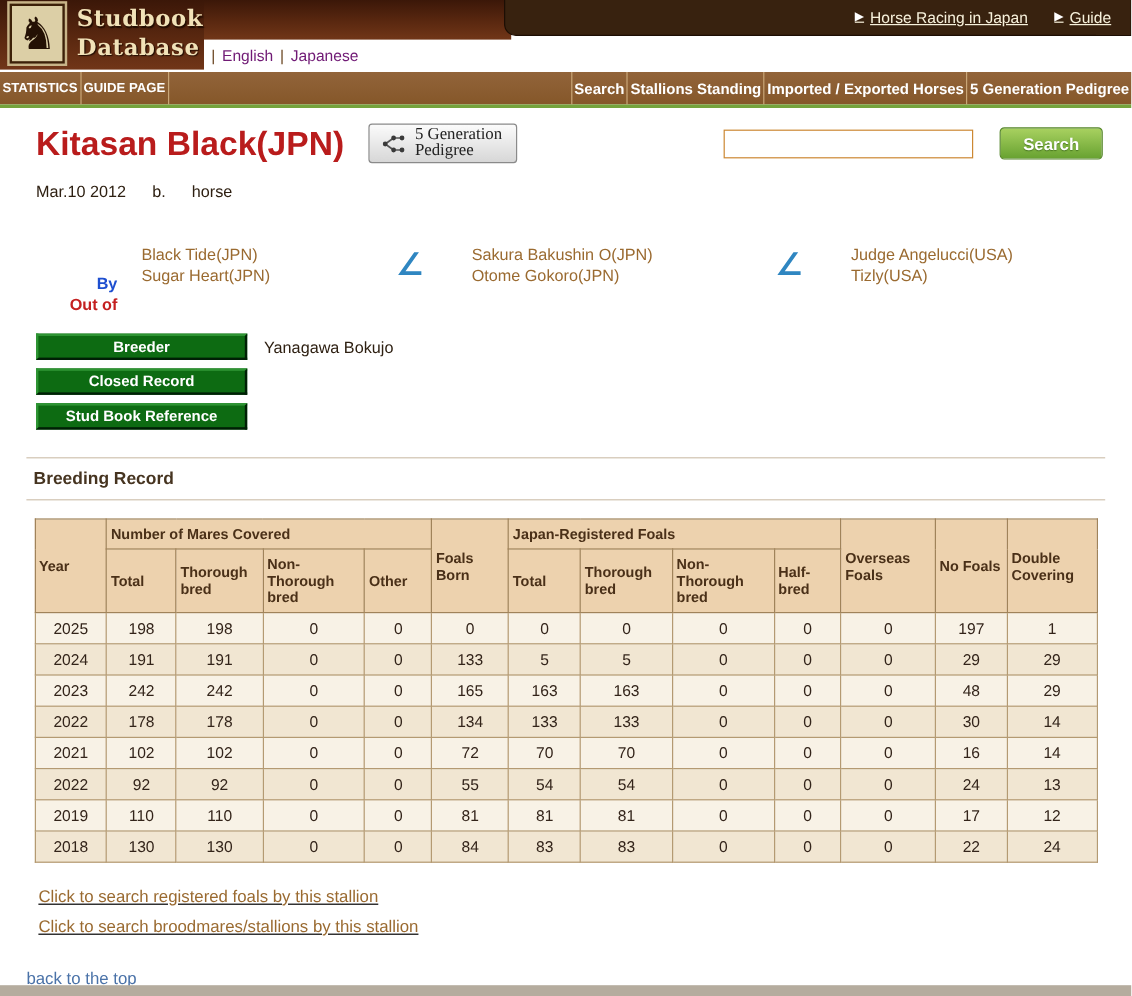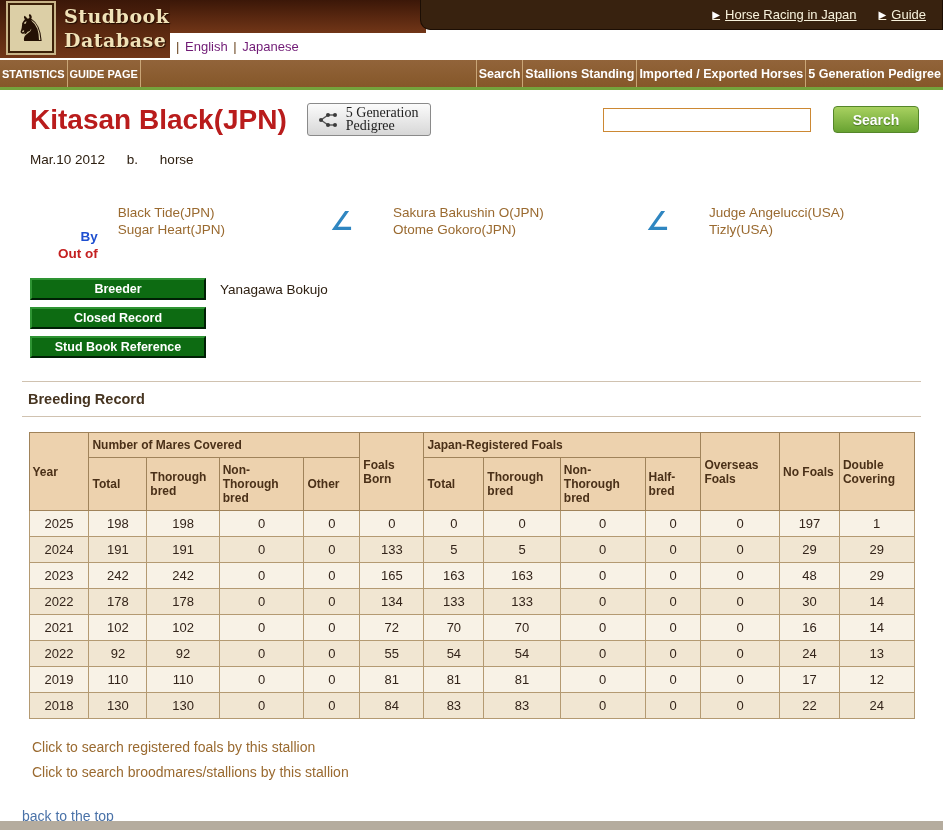--- a/index.html
+++ b/index.html
@@ -75,21 +75,21 @@
                   padding:9px 6px; font-size:14.5px; font-weight:bold; color:#463420; }
 
   .record-table { width:886px; margin:15px auto 0; border-collapse:collapse; table-layout:fixed;
                   border:1px solid #7d5f38; font-size:13px; color:#33241a; }
   .record-table th { background:#edd2ae; border:1px solid #a0835a; font-size:12px; font-weight:bold;
                      color:#4a3018; padding:5px 3px; text-align:left; vertical-align:middle; }
   .record-table td { border:1px solid #b49a72; padding:5px 2px; text-align:center; }
   .record-table tbody tr:nth-child(odd)  { background:#f8f2e6; }
   .record-table tbody tr:nth-child(even) { background:#f1e6d2; }
 
-  .below-links { margin:16px 0 12px 10px; }
+  .below-links { margin:16px 0 12px 10px;text-decoration:underline; }
   .brown-link { display:block; color:#9a6a30; font-size:14px; line-height:25px; cursor:pointer; }
   .back-top { text-align:left; margin-top:22px; }
   .back-top a { color:#4a72a8; font-size:14px; cursor:pointer; }
 
   .bottom-row { display:flex; justify-content:space-between; margin:13px 1px 0 8px; }
   .sys-btn { background:linear-gradient(180deg,#fefefe,#e2e2e2); border:1px solid #8f8f8f; border-radius:3px;
              padding:4px 10px; font-size:12px; color:#2a2a2a; cursor:pointer;
              font-family:"Liberation Sans",sans-serif; }
   .footer-strip { position:absolute; bottom:0; left:0; right:0; height:9px; background:#b5ac9e; }
 

